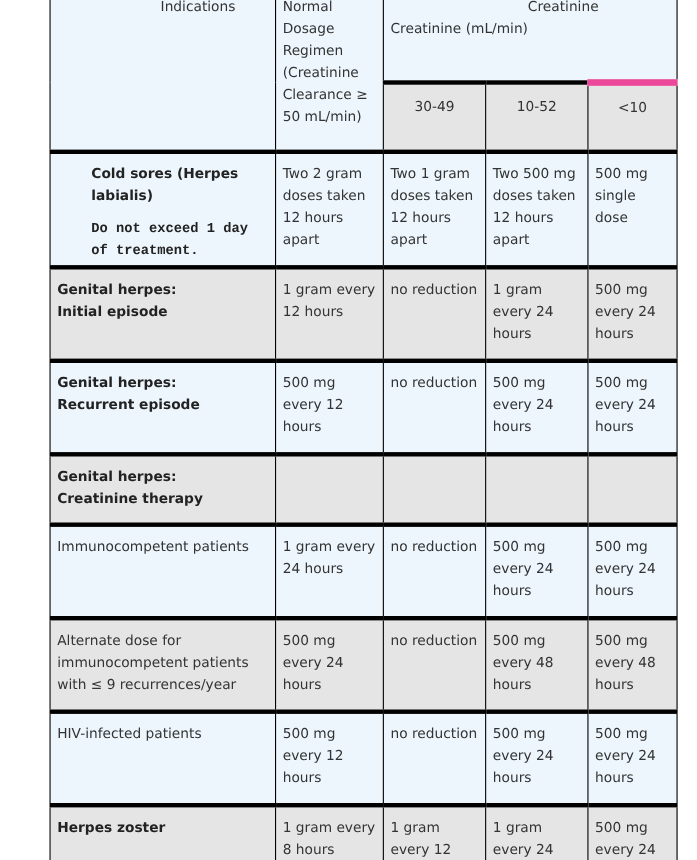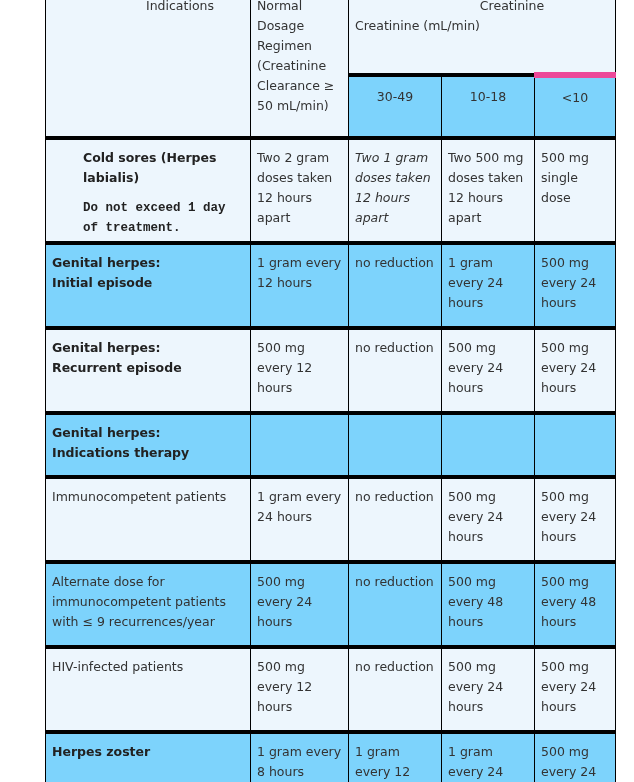--- a/index.html
+++ b/index.html
@@ -27,21 +27,21 @@
     .tbl td {
       vertical-align: top;
       border-left: 1.5px solid #000;
       border-right: 1.5px solid #000;
       padding: 0 6px;
       line-height: 20px;
       box-sizing: border-box;
     }
     .tbl tr.row td { border-top: 4px solid #000; }
     .blue td { background: #edf6fd; }
-    .white td { background: #7dd3fc; }
+    .white td { background: #e5e5e5; }
     .b { font-weight: bold; color: #222; }
     .head-ind { text-align: right; padding-right: 36px !important; }
     .sub td.num { text-align: center; padding-top: 10px; }
     .cr-title { text-align: center; padding-left: 60px; }
     .note { margin-top: 10px; display: block; font-family: Liberation Mono, monospace; }
   </style>
 </head>
 <body>
 
 <table class="tbl">
@@ -62,31 +62,31 @@
       <span>Normal Dosage Regimen (Creatinine Clearance ≥ 50 mL/min)</span>
     </td>
     <td colspan="3" style="height:77px;">
       <div class="cr-title">Creatinine</div>
       <div>Creatinine (mL/min)</div>
     </td>
   </tr>
 
   <tr class="white sub">
     <td class="num" style="border-top:4px solid #000;height:61px;">30-49</td>
-    <td class="num" style="border-top:4px solid #000;">10-18</td>
+    <td class="num" style="border-top:4px solid #000;">10-52</td>
     <td class="num" style="border-top:6px solid #ec4899;">&lt;10</td>
   </tr>
 
   <tr class="row blue">
     <td style="height:105px;padding-top:8px;padding-left:37px;">
       <span class="b">Cold sores (Herpes labialis)</span>
       <span class="b note">Do not exceed 1 day of treatment.</span>
     </td>
     <td style="padding-top:8px;">Two 2 gram doses taken 12 hours apart</td>
-    <td style="padding-top:8px;font-style:italic;">Two 1 gram doses taken 12 hours apart</td>
+    <td style="padding-top:8px;">Two 1 gram doses taken 12 hours apart</td>
     <td style="padding-top:8px;">Two 500 mg doses taken 12 hours apart</td>
     <td style="padding-top:8px;">500 mg single dose</td>
   </tr>
 
   <tr class="row white">
     <td style="height:85px;padding-top:8px;" class="b">
       <div>Genital herpes:</div>
       <div>Initial episode</div>
     </td>
     <td style="padding-top:8px;">1 gram every 12 hours</td>
@@ -102,21 +102,21 @@
     </td>
     <td style="padding-top:8px;">500 mg every 12 hours</td>
     <td style="padding-top:8px;">no reduction</td>
     <td style="padding-top:8px;">500 mg every 24 hours</td>
     <td style="padding-top:8px;">500 mg every 24 hours</td>
   </tr>
 
   <tr class="row white">
     <td style="height:64px;padding-top:8px;" class="b">
       <div>Genital herpes:</div>
-      <div>Indications therapy</div>
+      <div>Creatinine therapy</div>
     </td>
     <td></td>
     <td></td>
     <td></td>
     <td></td>
   </tr>
 
   <tr class="row blue">
     <td style="height:85px;padding-top:8px;">Immunocompetent patients</td>
     <td style="padding-top:8px;">1 gram every 24 hours</td>

